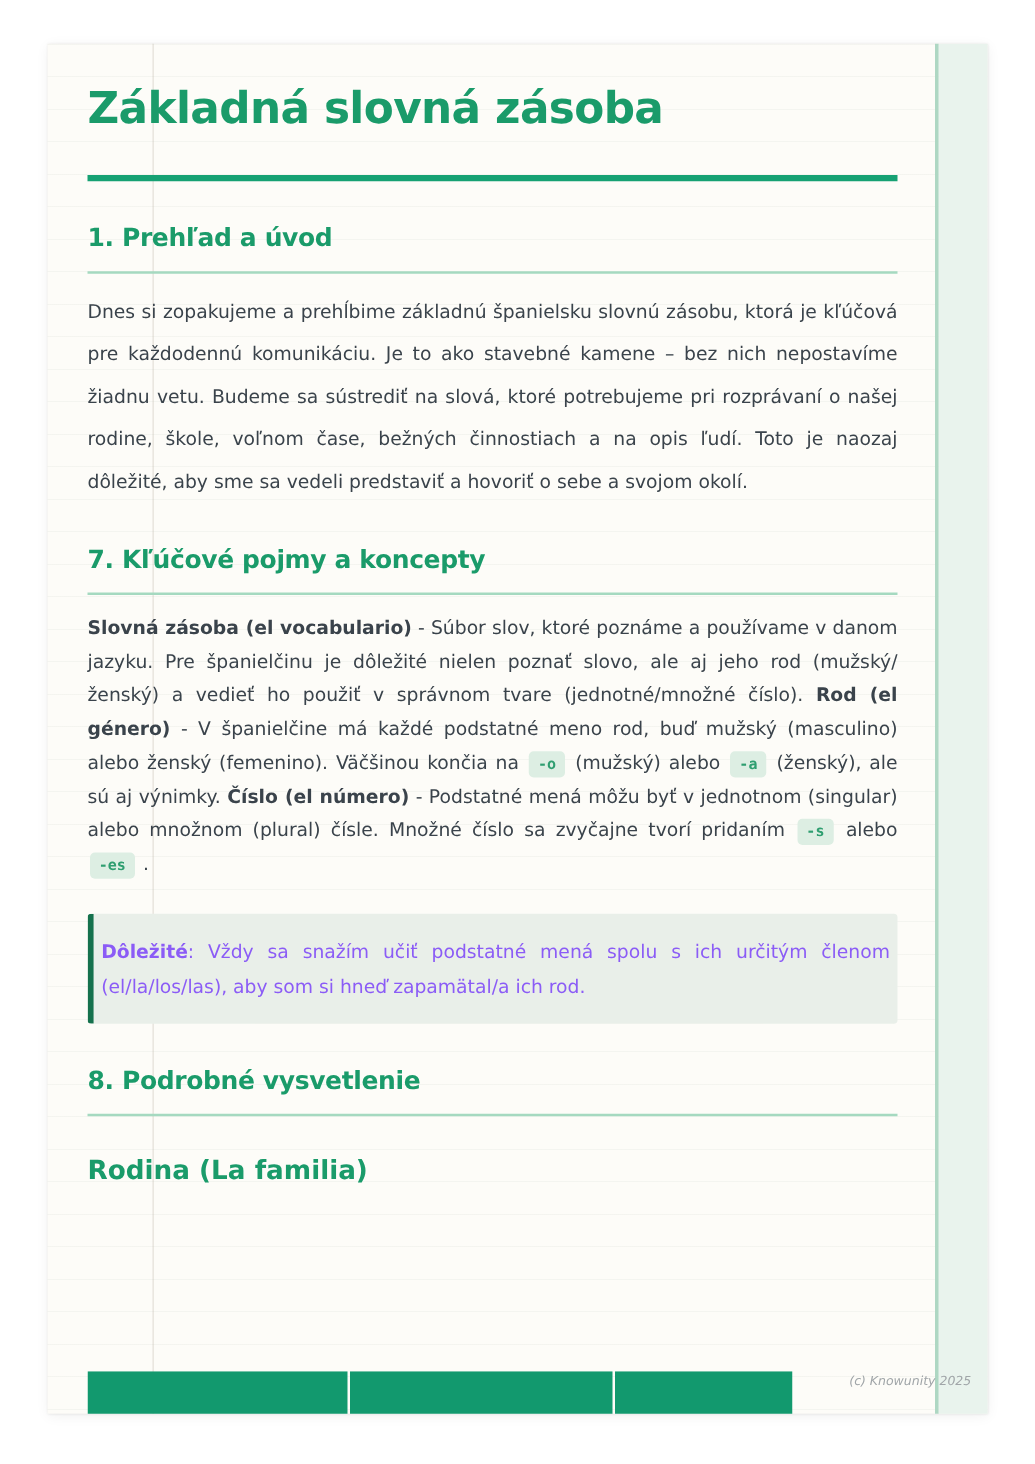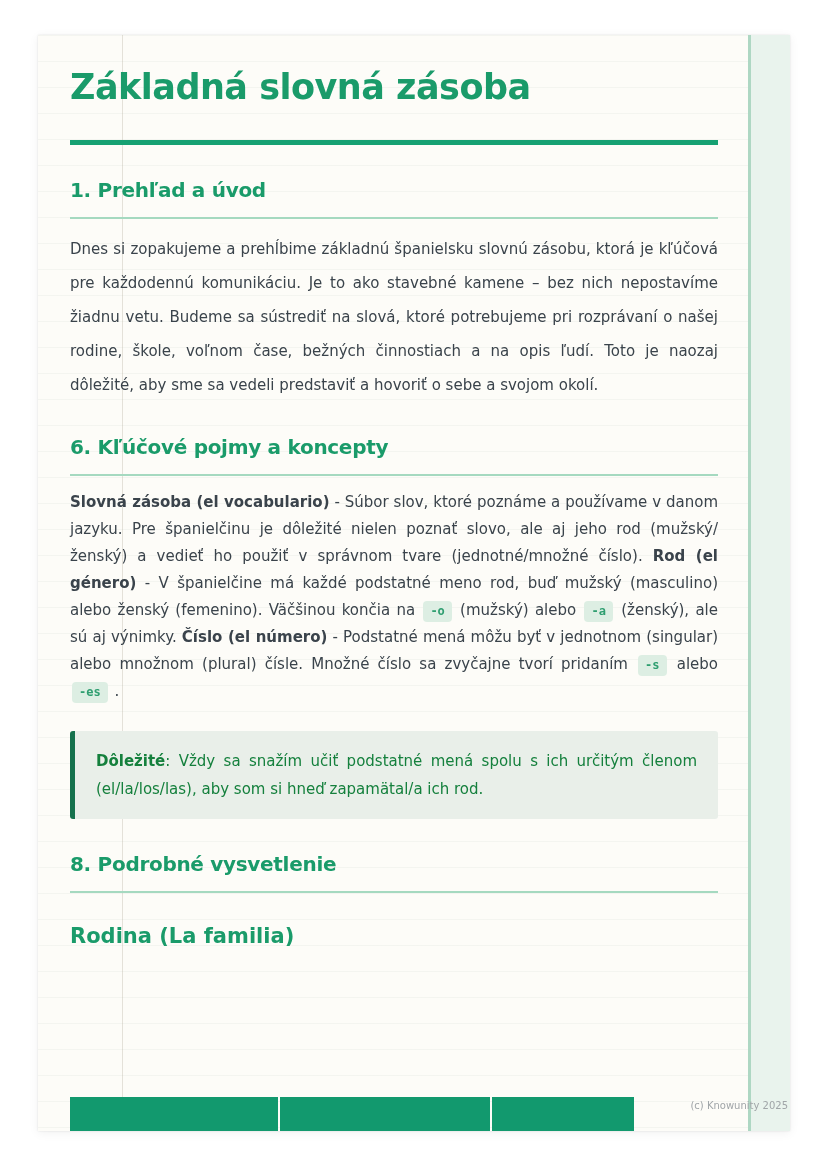--- a/index.html
+++ b/index.html
@@ -99,25 +99,25 @@
     vertical-align: baseline;
     margin: 0 2px;
   }
 
   
   .callout {
     margin-top: 26px;
     background: #e9efe9;
     border-left: 5px solid #15714d;
     border-radius: 3px;
-    padding: 16px 21px;
+    padding: 16px 6px;
     font-size: 15px;
     line-height: 28px;
     text-align: justify;
-    color: #15803d;
+    color: #8b5cf6;
   }
 
   
   .vocab-table {
     position: absolute;
     left: 32px; top: 1062px;
     width: 564px; height: 34px;
     overflow: hidden;
     display: flex;
     gap: 2px;
@@ -130,25 +130,26 @@
     font-weight: bold;
     padding: 10px 12px;
   }
   .th.c0 { width: 208px; }
   .th.c1 { width: 210px; }
   .th.c2 { width: 142px; }
 
   
   .watermark {
     position: absolute;
-    right: 2px; top: 1065px;
+    right: 13px; top: 1065px;
     font-size: 10px;
     color: #a0a5a8;
     z-index: 3;
     white-space: nowrap;
+    font-style: italic;
   }
   .stripe-line, .stripe-panel { z-index: 1; }
   .content, .vocab-table { z-index: 2; }
 </style>
 </head>
 <body>
 
 <div class="canvas">
   <div class="page">
 
@@ -159,21 +160,21 @@
     <div class="content">
 
       <h1 class="doc-title">Základná slovná zásoba</h1>
 
       <div class="title-rule"></div>
 
       <h2 class="section-heading">1. Prehľad a úvod</h2>
 
       <p class="body-text">Dnes si zopakujeme a prehĺbime základnú španielsku slovnú zásobu, ktorá je kľúčová pre každodennú komunikáciu. Je to ako stavebné kamene – bez nich nepostavíme žiadnu vetu. Budeme sa sústrediť na slová, ktoré potrebujeme pri rozprávaní o našej rodine, škole, voľnom čase, bežných činnostiach a na opis ľudí. Toto je naozaj dôležité, aby sme sa vedeli predstaviť a hovoriť o sebe a svojom okolí.</p>
 
-      <h2 class="section-heading">6. Kľúčové pojmy a koncepty</h2>
+      <h2 class="section-heading">7. Kľúčové pojmy a koncepty</h2>
 
       <p class="body-text rich"><span class="seg-b">Slovná zásoba (el vocabulario)</span><span class="seg-t"> - Súbor slov, ktoré poznáme a používame v danom jazyku. Pre španielčinu je dôležité nielen poznať slovo, ale aj jeho rod (mužský/ženský) a vedieť ho použiť v správnom tvare (jednotné/množné číslo). </span><span class="seg-b">Rod (el género)</span><span class="seg-t"> - V španielčine má každé podstatné meno rod, buď mužský (masculino) alebo ženský (femenino). Väčšinou končia na </span><span class="seg-c">-o</span><span class="seg-t"> (mužský) alebo </span><span class="seg-c">-a</span><span class="seg-t"> (ženský), ale sú aj výnimky. </span><span class="seg-b">Číslo (el número)</span><span class="seg-t"> - Podstatné mená môžu byť v jednotnom (singular) alebo množnom (plural) čísle. Množné číslo sa zvyčajne tvorí pridaním </span><span class="seg-c">-s</span><span class="seg-t"> alebo </span><span class="seg-c">-es</span><span class="seg-t"> .</span></p>
 
       <div class="callout">
         <span><span class="seg-b">Dôležité</span><span class="seg-t">: Vždy sa snažím učiť podstatné mená spolu s ich určitým členom (el/la/los/las), aby som si hneď zapamätal/a ich rod.</span></span>
       </div>
 
       <h2 class="section-heading">8. Podrobné vysvetlenie</h2>
 
 

